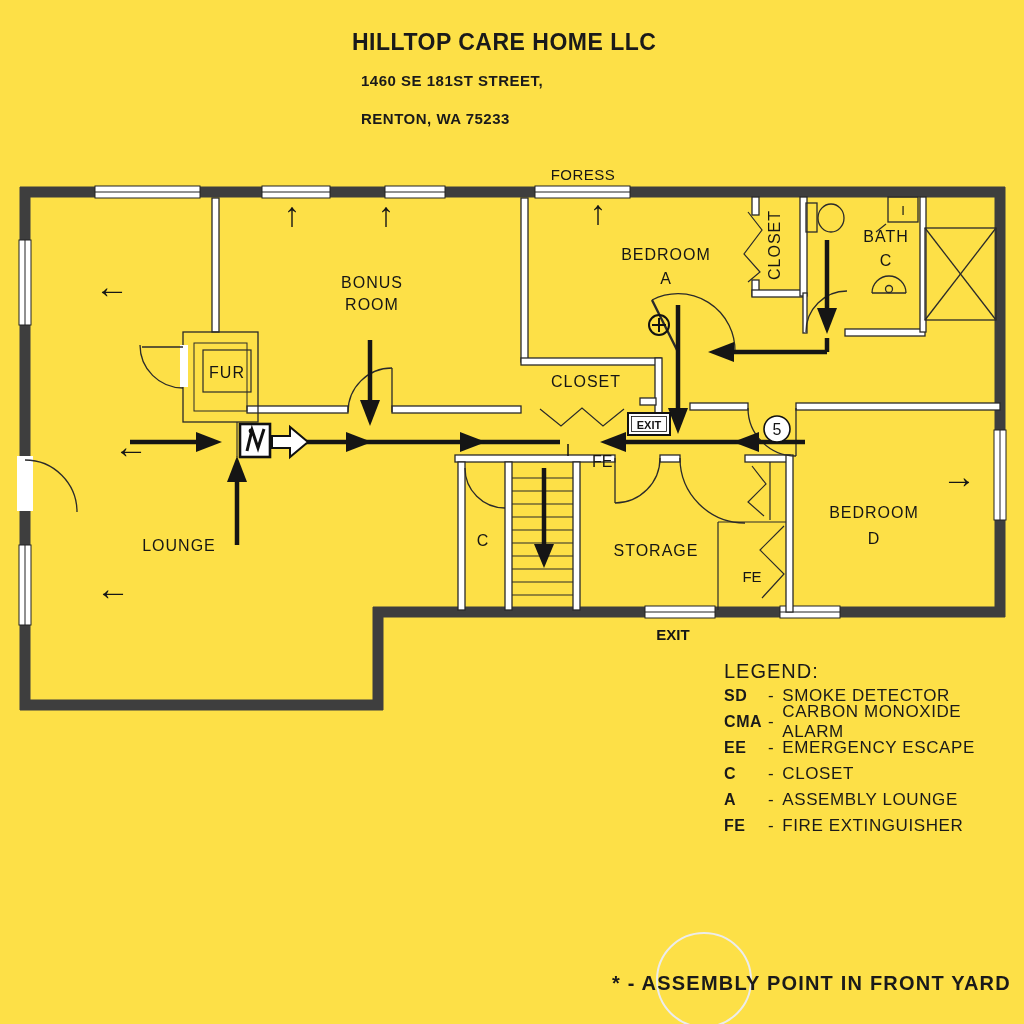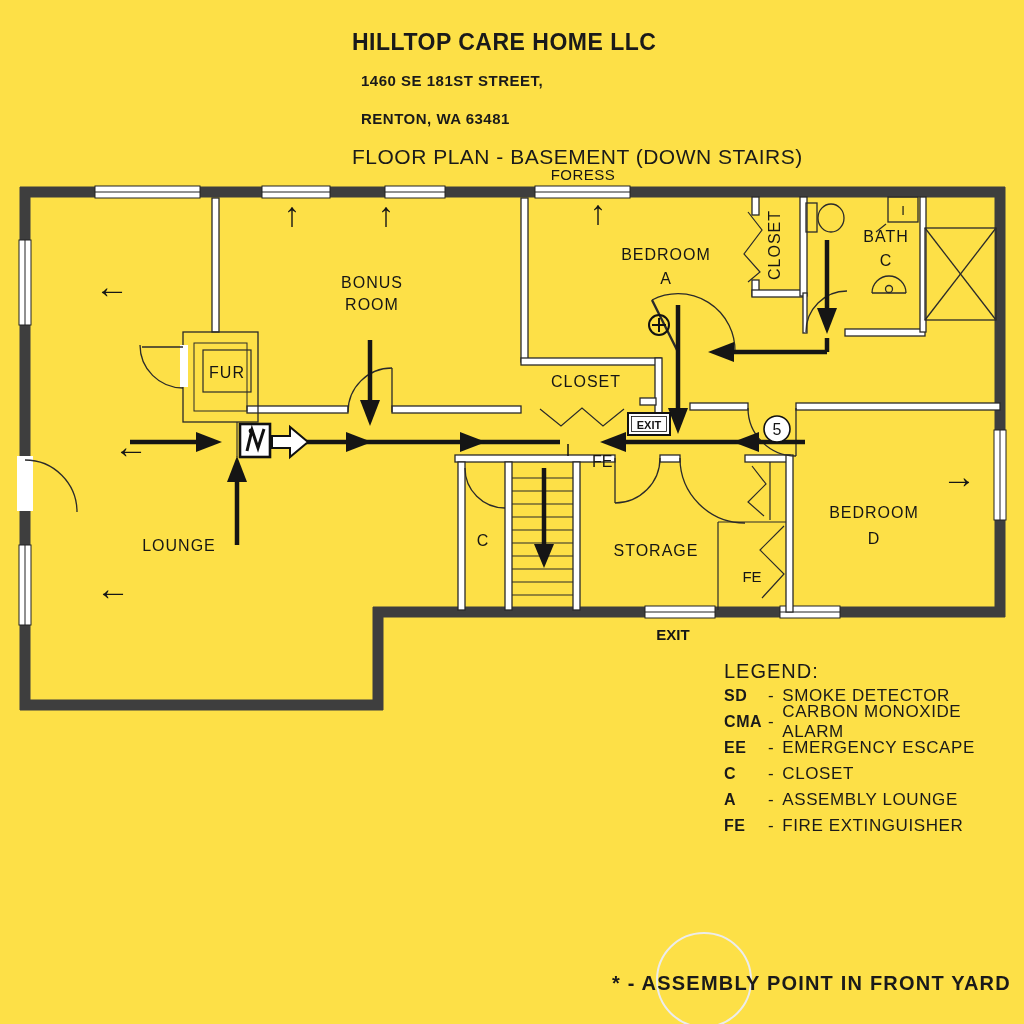--- a/index.html
+++ b/index.html
@@ -23,22 +23,21 @@
          border:2px solid #ececec;}
 </style>
 </head>
 <body>
 
 <div class="page">
 
   <div class="header">
     <p class="h1">HILLTOP CARE HOME LLC</p>
     <p class="h2">1460 SE 181ST STREET,</p>
-    <p class="h2">RENTON, WA 63481</p>
-    <p class="h4">FLOOR PLAN - BASEMENT (DOWN STAIRS)</p>
+    <p class="h2">RENTON, WA 75233</p>
   </div>
 
   <div class="wmark"></div>
 
   <svg width="1024" height="1024" viewBox="0 0 1024 1024">
 
     <g stroke="#3e3e3e" stroke-width="11">
       <line x1="20" y1="192" x2="1005" y2="192"></line>
       <line x1="1000" y1="187" x2="1000" y2="617"></line>
       <line x1="373" y1="612" x2="1005" y2="612"></line>

